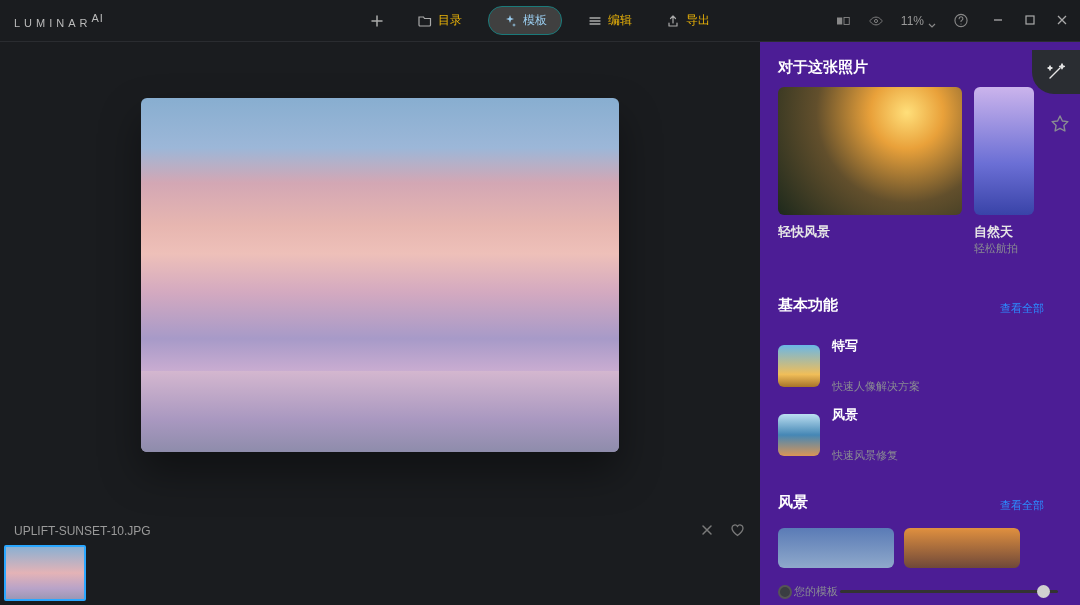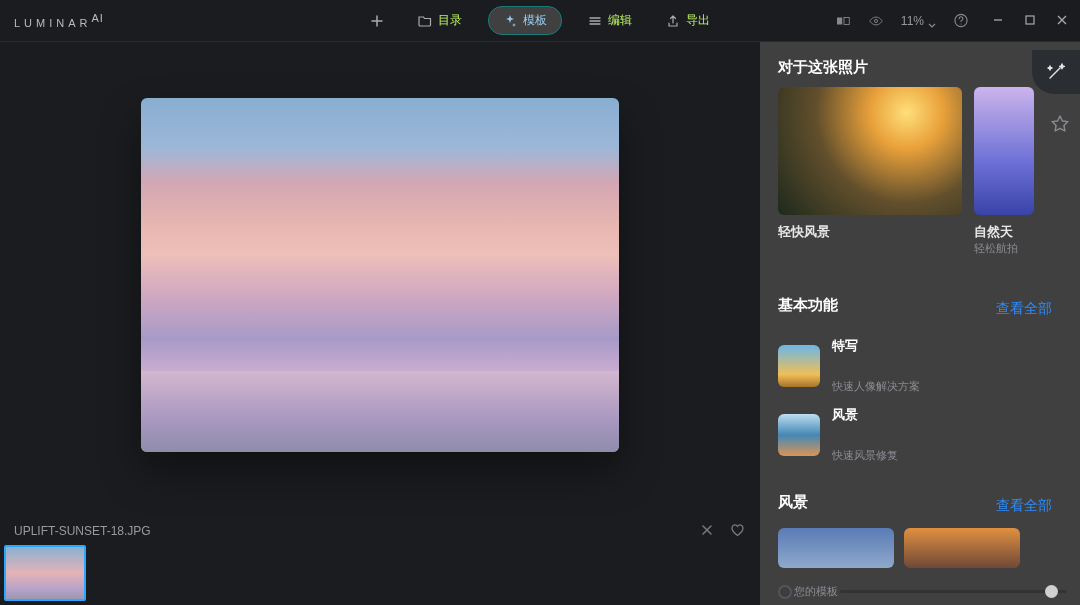--- a/index.html
+++ b/index.html
@@ -3,21 +3,21 @@
 <meta charset="utf-8">
 <style>
 * { margin:0; padding:0; box-sizing:border-box; font-family:"Segoe UI","Microsoft YaHei",sans-serif; }
 body { background:#1a1c1f; color:#fff; width:1080px; height:605px; overflow:hidden; display:flex; flex-direction:column; }
 
 
 .topbar { height:42px; background:#1a1c1f; display:flex; align-items:center; padding:0 10px; border-bottom:1px solid #2a2c30;}
 .brand { letter-spacing:4px; font-size:11px; font-weight:300; color:#bbb; margin-left:4px; }
 .brand sup { font-size:11px; letter-spacing:1px;}
 .tb-center { position:absolute; left:50%; transform:translateX(-50%); display:flex; align-items:center; gap:18px;}
-.tb-item { display:flex; align-items:center; gap:6px; color:#bef264; font-size:12px; cursor:pointer; padding:4px 8px; border-radius:14px;}
+.tb-item { display:flex; align-items:center; gap:6px; color:#eab308; font-size:12px; cursor:pointer; padding:4px 8px; border-radius:14px;}
 .tb-item.active { background:#404040; border:1px solid #1a7a7a; color:#9ce; padding:5px 14px;}
 .tb-icon { width:14px; height:14px; display:flex; align-items:center; justify-content:center;}
 .tb-right { margin-left:auto; display:flex; align-items:center; gap:18px; color:#888;}
 .zoom { font-size:12px; color:#999; display:flex; align-items:flex-end; gap:4px;}
 .winctl { display:flex; gap:18px; margin-left:6px;}
 .winbtn { width:14px; height:14px; cursor:pointer; color:#aaa;}
 
 
 .main { flex:1; display:flex; min-height:0;}
 .canvas-area { flex:1; display:flex; flex-direction:column; min-width:0; }
@@ -34,26 +34,26 @@
 .photo::after{ content:""; position:absolute; left:0; right:0; bottom:0; height:23%;
   background:linear-gradient(180deg,#d4b7cf 0%,#a998c0 60%,#8e8cab 100%);}
 .file-row { display:flex; align-items:center; gap:14px; padding:8px 14px 4px; color:#9a9a9a; font-size:12px;}
 .file-name { flex:1;}
 .file-act { cursor:pointer; width:16px; height:16px; color:#7a7a7a;}
 .thumbs { padding:2px 4px 4px; }
 .thumb { width:82px; height:56px; border:2px solid #2aa7ff; border-radius:2px;
   background:linear-gradient(180deg,#8bb0d2 0%, #e4b3b6 50%, #b8a3c8 80%, #9c97b4 100%);}
 
 
-.panel { width:320px; background:#404040; padding:12px 0 0 18px; overflow:hidden; position:relative;}
+.panel { width:320px; background:#4c1d95; padding:12px 8px 0 18px; overflow:hidden; position:relative;}
 .magic-btn { position:absolute; right:0; top:8px; width:48px; height:44px; background:#2a2d32; border-bottom-left-radius:22px; display:flex; align-items:center; justify-content:center; cursor:pointer;}
 .star-btn { position:absolute; right:10px; top:72px; color:#898c92; cursor:pointer;}
 .sec-title { font-size:15px; font-weight:700; margin:4px 0 10px;}
 .sec-head { display:flex; align-items:center; justify-content:space-between; padding-right:28px;}
-.see-all { color:#2c8cff; font-size:14px; cursor:pointer;}
+.see-all { color:#2c8cff; font-size:11px; cursor:pointer;}
 .tpl-row { display:flex; gap:12px; overflow:hidden;}
 .tpl { width:184px; flex:0 0 auto;}
 .tpl-thumb { width:184px; height:128px; border-radius:6px; }
 .tpl2 .tpl-thumb { width:60px;}
 .tpl-t1 { background:radial-gradient(circle at 70% 20%, #ffdf7a, #e9a13a 22%, #624f2c 55%, #1d291c 100%);}
 .tpl-t2 { background:linear-gradient(180deg,#cbb4ec 0%, #6b6fd5 60%, #3943a8 100%);}
 .tpl-title { font-size:13px; font-weight:600; margin-top:8px; color:#e6e6e6;}
 .tpl-sub { font-size:11px; color:#8a8c92;}
 
 .list { margin-top:6px;}
@@ -171,21 +171,21 @@
     </div>
   </div>
 </div>
 
 <div class="main">
   <div class="canvas-area">
     <div class="canvas-center">
       <div class="photo"></div>
     </div>
     <div class="file-row">
-      <span class="file-name">UPLIFT-SUNSET-18.JPG</span>
+      <span class="file-name">UPLIFT-SUNSET-10.JPG</span>
       <span class="file-act">
         <svg width="14" height="14" viewBox="0 0 14 14">
             <path d="M3 3l8 8M11 3l-8 8" stroke="#7a7a7a" stroke-width="1.5" stroke-linecap="round"></path>
           </svg>
       </span>
       <span class="file-act">
         <svg width="15" height="14" viewBox="0 0 15 14">
             <path d="M7.5 12.5S2 8.5 2 5a3 3 0 0 1 5.5-1.7A3 3 0 0 1 13 5c0 3.5-5.5 7.5-5.5 7.5z" fill="none" stroke="#7a7a7a" stroke-width="1.3"></path>
           </svg>
       </span>

